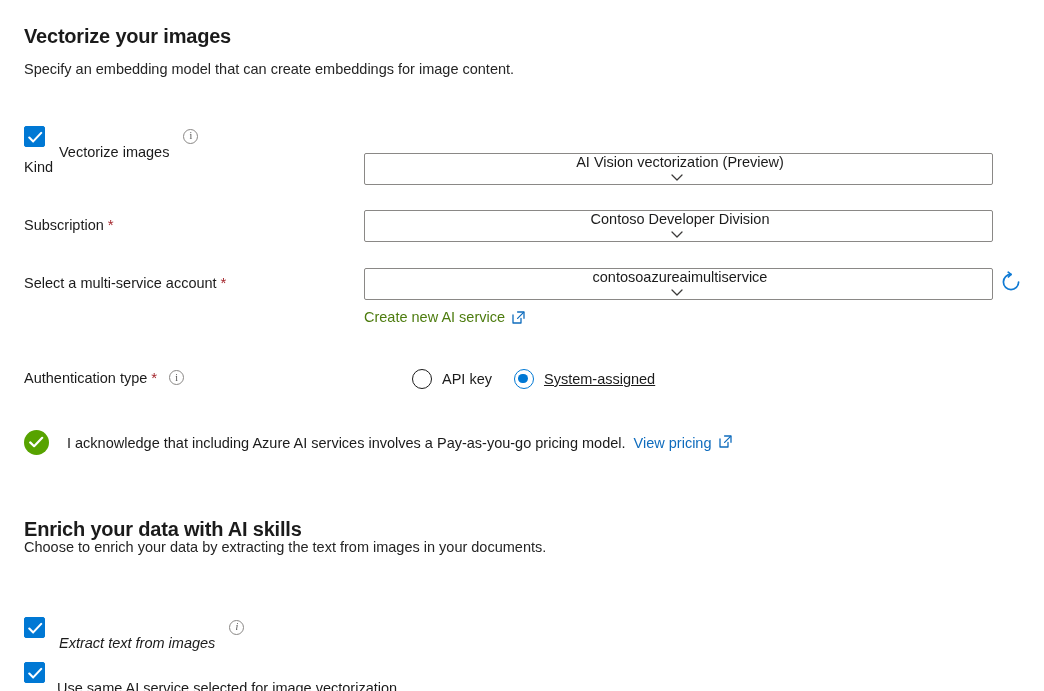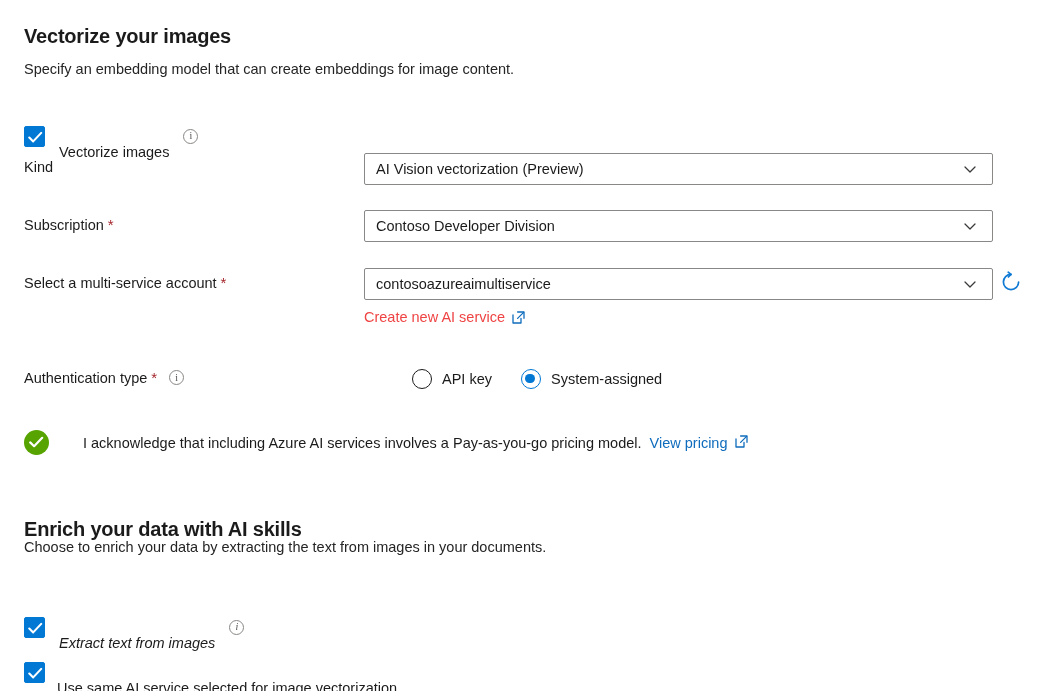--- a/index.html
+++ b/index.html
@@ -87,35 +87,36 @@
     left: 364px;
     width: 629px;
     height: 32px;
     border: 1px solid #8a8886;
     border-radius: 2px;
     background: #ffffff;
     display: flex;
     align-items: center;
     padding: 0 8px 0 11px;
     cursor: pointer;
+    flex-direction: column;
   }
   .dropdown .dd-value {
     font-size: 14.5px;
     color: #1b1b1b;
     flex: 1 1 auto;
     white-space: nowrap;
     overflow: hidden;
   }
   .chev { flex: 0 0 auto; width: 14px; height: 14px; margin-right: 7px; }
 
   
   .link {
     position: absolute;
     font-size: 14.5px;
-    color: #ef4444;
+    color: #4d7c0f;
     display: flex;
     align-items: center;
     cursor: pointer;
     white-space: nowrap;
   }
   .ext-icon { width: 13px; height: 13px; margin-left: 7px; flex: 0 0 auto; }
 
   .refresh-btn {
     position: absolute;
     left: 1000px;
@@ -157,21 +158,21 @@
     width: 25px; height: 25px;
     border-radius: 50%;
     background: #57a300;
     position: relative;
     flex: 0 0 auto;
   }
   .ack-check svg { position: absolute; left: 5px; top: 6px; }
   .ack-text {
     font-size: 14.5px;
     color: #1b1b1b;
-    margin-left: 34px;
+    margin-left: 18px;
     white-space: nowrap;
   }
   .ack-link {
     color: #0f6cbd;
     cursor: pointer;
     display: inline-flex;
     align-items: flex-start;
     margin-left: 4px;
   }
 </style>
@@ -246,21 +247,21 @@
     <span>Authentication type</span>
     <span class="req">*</span>
     <span class="info-icon" style="margin-left:12px;">i</span>
   </div>
 
   <div class="radio-group" style="left:369px; top:369px;padding-left:43px;">
     <span class="radio-item">
       <span class="radio"></span>
       <span class="radio-label">API key</span>
     </span>
-    <span class="radio-item" style="margin-left:29px;">
+    <span class="radio-item" style="margin-left:22px;text-decoration:underline;">
       <span class="radio checked"></span>
       <span class="radio-label">System-assigned</span>
     </span>
   </div>
 
   <div class="ack-row" style="left:24px; top:430px;">
     <span class="ack-check">
       <svg width="15" height="13" viewBox="0 0 15 13">
         <path d="M1.2 6.4 L5.1 10.2 L13.2 1.8" fill="none" stroke="#ffffff" stroke-width="2.2" stroke-linecap="round" stroke-linejoin="round"></path>
       </svg>

